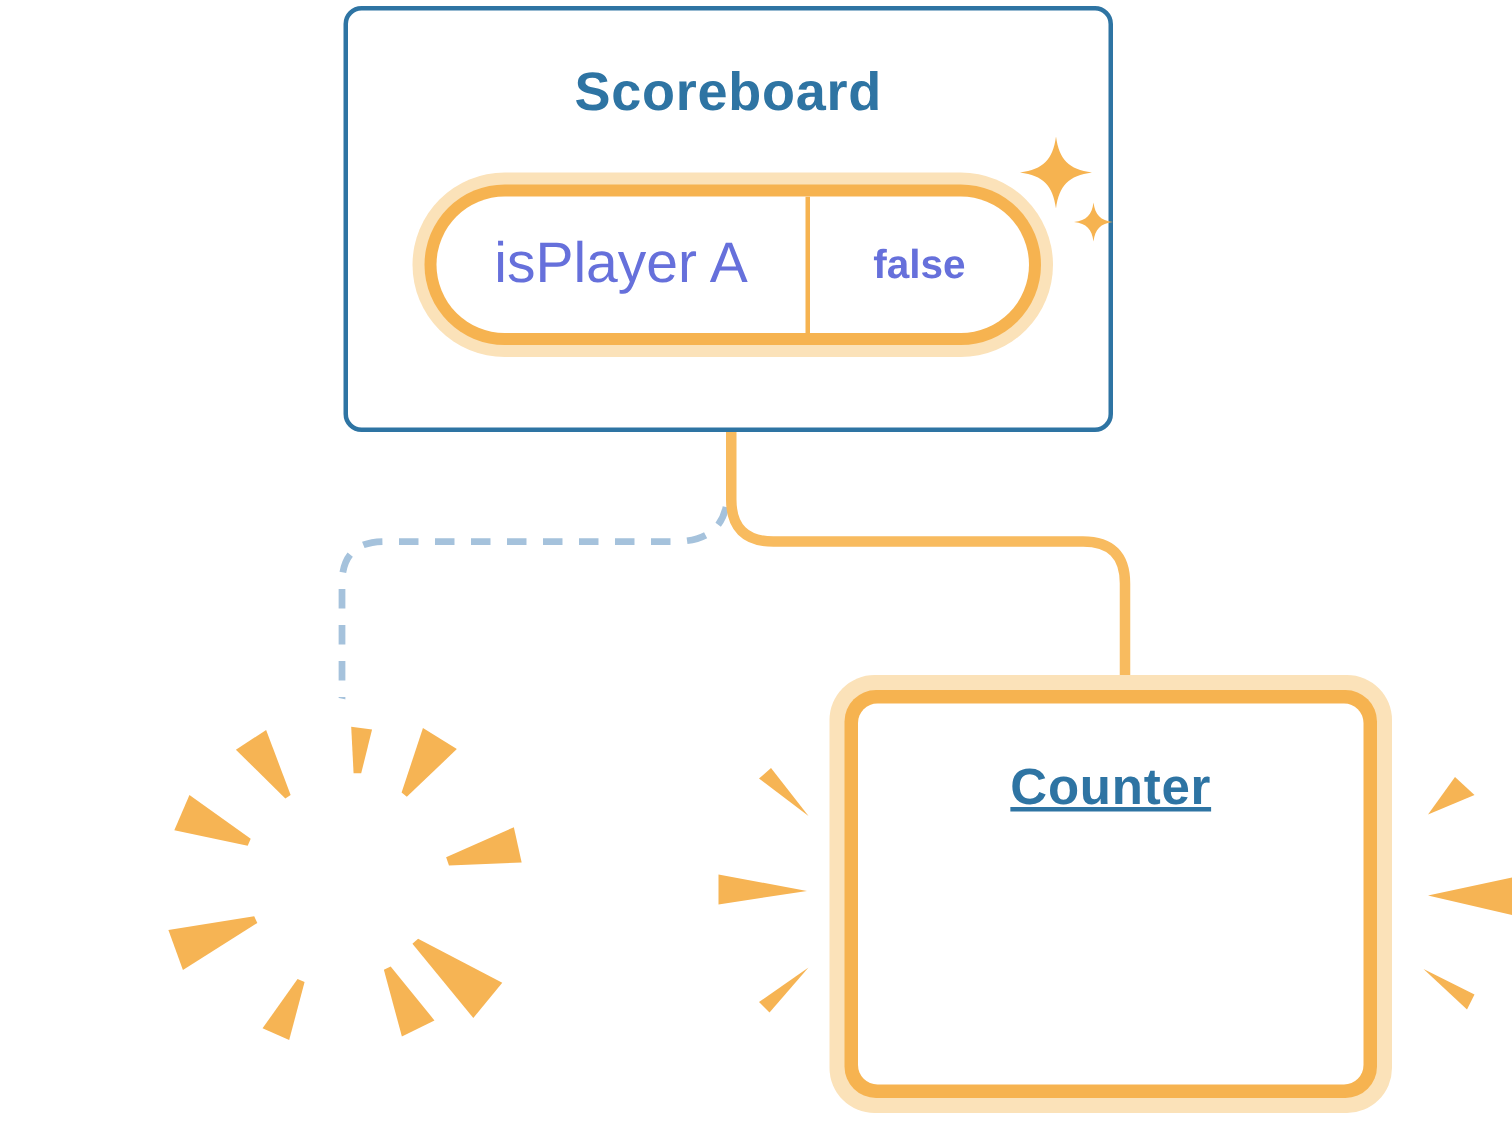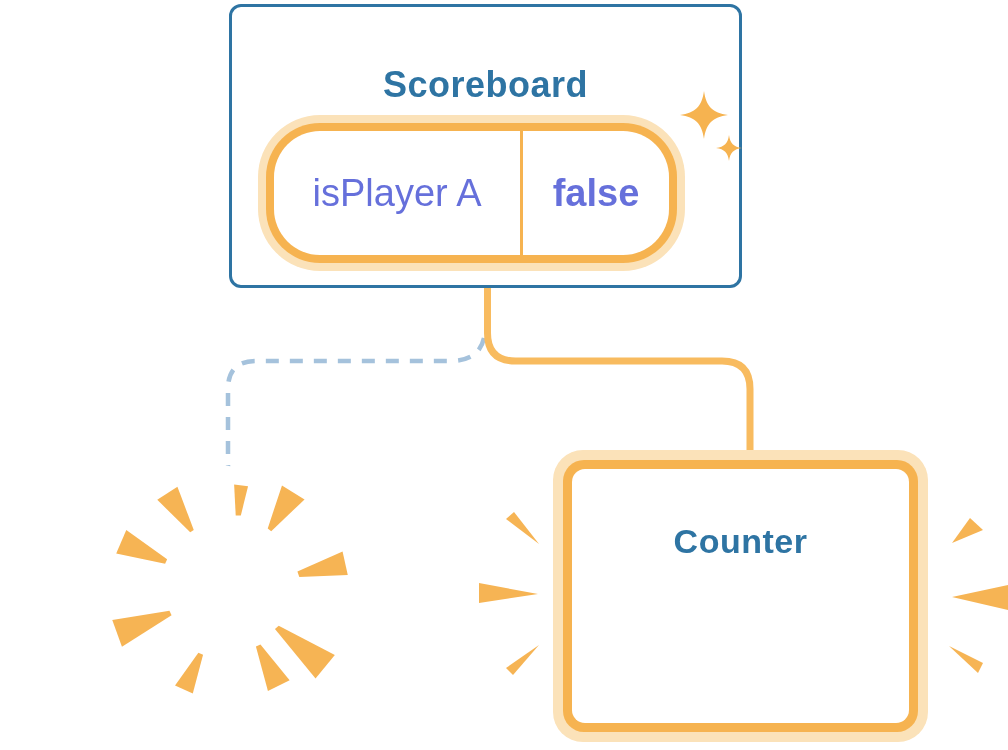--- a/index.html
+++ b/index.html
@@ -30,36 +30,36 @@
   .scoreboard{
     position:absolute;left:229px;top:4px;width:513px;height:284px;z-index:2;
     background:var(--card-background);
     border:3px solid var(--card-outline-blue);
     border-radius:12px;
   }
   .card-title{
     text-align:center;font-size:36px;line-height:1.2;font-weight:700;
     color:var(--title-text-blue);letter-spacing:.5px;
   }
-  .scoreboard .card-title{margin-top:56px;}
+  .scoreboard .card-title{margin-top:32px;}
 
   
   .pill-halo{
-    position:absolute;left:26px;top:108px;width:427px;height:156px;
+    position:absolute;left:43px;top:108px;width:427px;height:123px;
     background:var(--orange-light-halo);border-radius:62px;padding:8px;
   }
   .pill-ring{width:100%;height:100%;background:var(--orange);border-radius:54px;padding:8px;}
   .pill-inner{
     width:100%;height:100%;background:var(--card-background);border-radius:46px;
     display:flex;align-items:stretch;overflow:hidden;
   }
   .pill-cell{display:flex;align-items:center;justify-content:center;}
   .pill-key{flex:0 0 246px;font-size:38px;color:var(--pill-text-purple);}
   .pill-divider-orange{flex:0 0 3px;background:var(--orange);}
-  .pill-value{flex:1 1 auto;font-size:38px;font-weight:700;color:var(--pill-text-purple);}
+  .pill-value{flex:1 1 auto;font-size:27px;font-weight:700;color:var(--pill-text-purple);}
 
   
   .sparkles{position:absolute;left:676px;top:86px;z-index:3;}
   .sparkles path{fill:var(--orange);}
 
   
   .poof-card{
     position:absolute;left:109px;top:469px;width:243px;height:243px;z-index:2;
     background:var(--card-background);border-radius:16px;transform:rotate(12deg);
   }
@@ -68,21 +68,21 @@
   
   .counter-halo{
     position:absolute;left:553px;top:450px;width:375px;height:292px;z-index:2;
     background:var(--orange-light-halo);border-radius:30px;padding:10px;
   }
   .counter-ring{width:100%;height:100%;background:var(--orange);border-radius:21px;padding:9px;}
   .counter-inner{
     width:100%;height:100%;background:var(--card-background);border-radius:13px;
     display:flex;flex-direction:column;align-items:center;
   }
-  .counter-inner .card-title{margin-top:52px;font-size:34px;}
+  .counter-inner .card-title{margin-top:36px;font-size:34px;text-decoration:underline;}
   .counter-pill{
     margin-top:31px;width:263px;height:100px;
     border:2.5px solid var(--state-purple);border-radius:50px;
     display:flex;align-items:stretch;overflow:hidden;background:var(--card-background);
   }
   .counter-key{flex:0 0 170px;font-size:38px;color:var(--state-purple);}
   .pill-divider-purple{flex:0 0 2px;background:var(--state-purple);}
   .counter-value{flex:1 1 auto;font-size:40px;color:var(--state-purple);}
 
   

